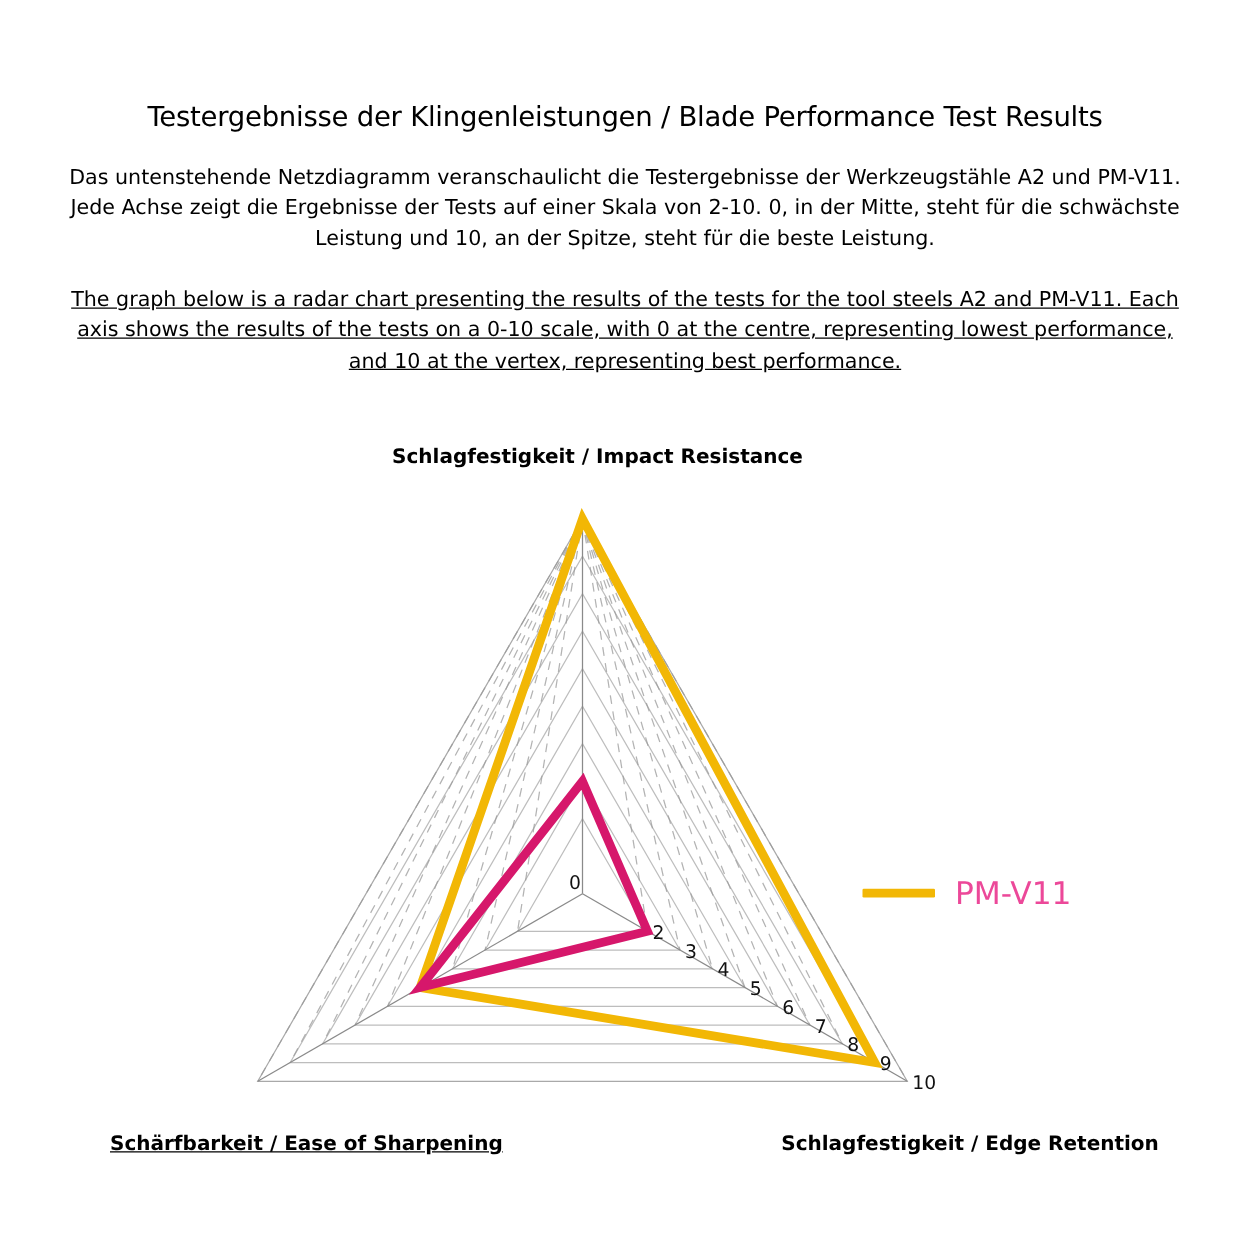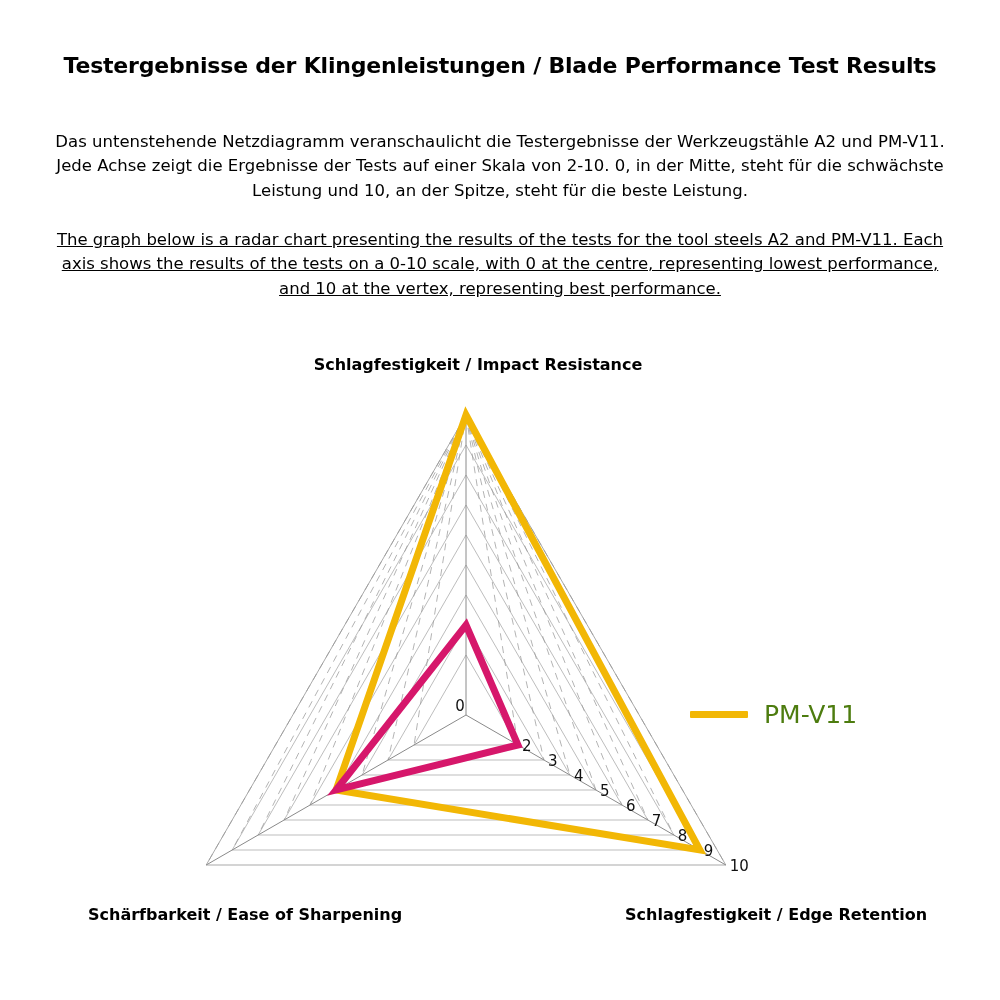--- a/index.html
+++ b/index.html
@@ -15,26 +15,26 @@
     position: relative;
     overflow: hidden;
   }
   .page {
     position: relative;
     width: 1000px;
     height: 1000px;
   }
   .title {
     position: absolute;
-    top: 53px;
+    top: 82px;
     left: 0;
     width: 1000px;
     text-align: center;
     font-size: 22px;
-    font-weight: bold;
+    font-weight: normal;
     letter-spacing: -0.2px;
   }
   .para {
     position: absolute;
     left: 50px;
     width: 900px;
     text-align: center;
     font-size: 16.5px;
     line-height: 1.47;
   }
@@ -50,20 +50,21 @@
   .axis-label-top {
     top: 355px;
     left: 0;
     width: 1000px;
     text-align: center;
     transform: translateX(-22px);
   }
   .axis-label-left {
     top: 905px;
     left: 88px;
+    text-decoration: underline;
   }
   .axis-label-right {
     top: 905px;
     left: 625px;
   }
 
   .chart-svg {
     position: absolute;
     top: 380px;
     left: 0;
@@ -81,21 +82,21 @@
     height: 48px;
   }
   .legend-swatch {
     width: 58px;
     height: 7px;
     border-radius: 1px;
     margin-right: 16px;
   }
   .legend-text {
     font-size: 25px;
-    color: #4d7c0f;
+    color: #ec4899;
   }
   .tick-label {
     font-size: 15px;
     fill: #111111;
     font-family: "DejaVu Sans", sans-serif;
   }
 </style>
 </head>
 <body>
 

